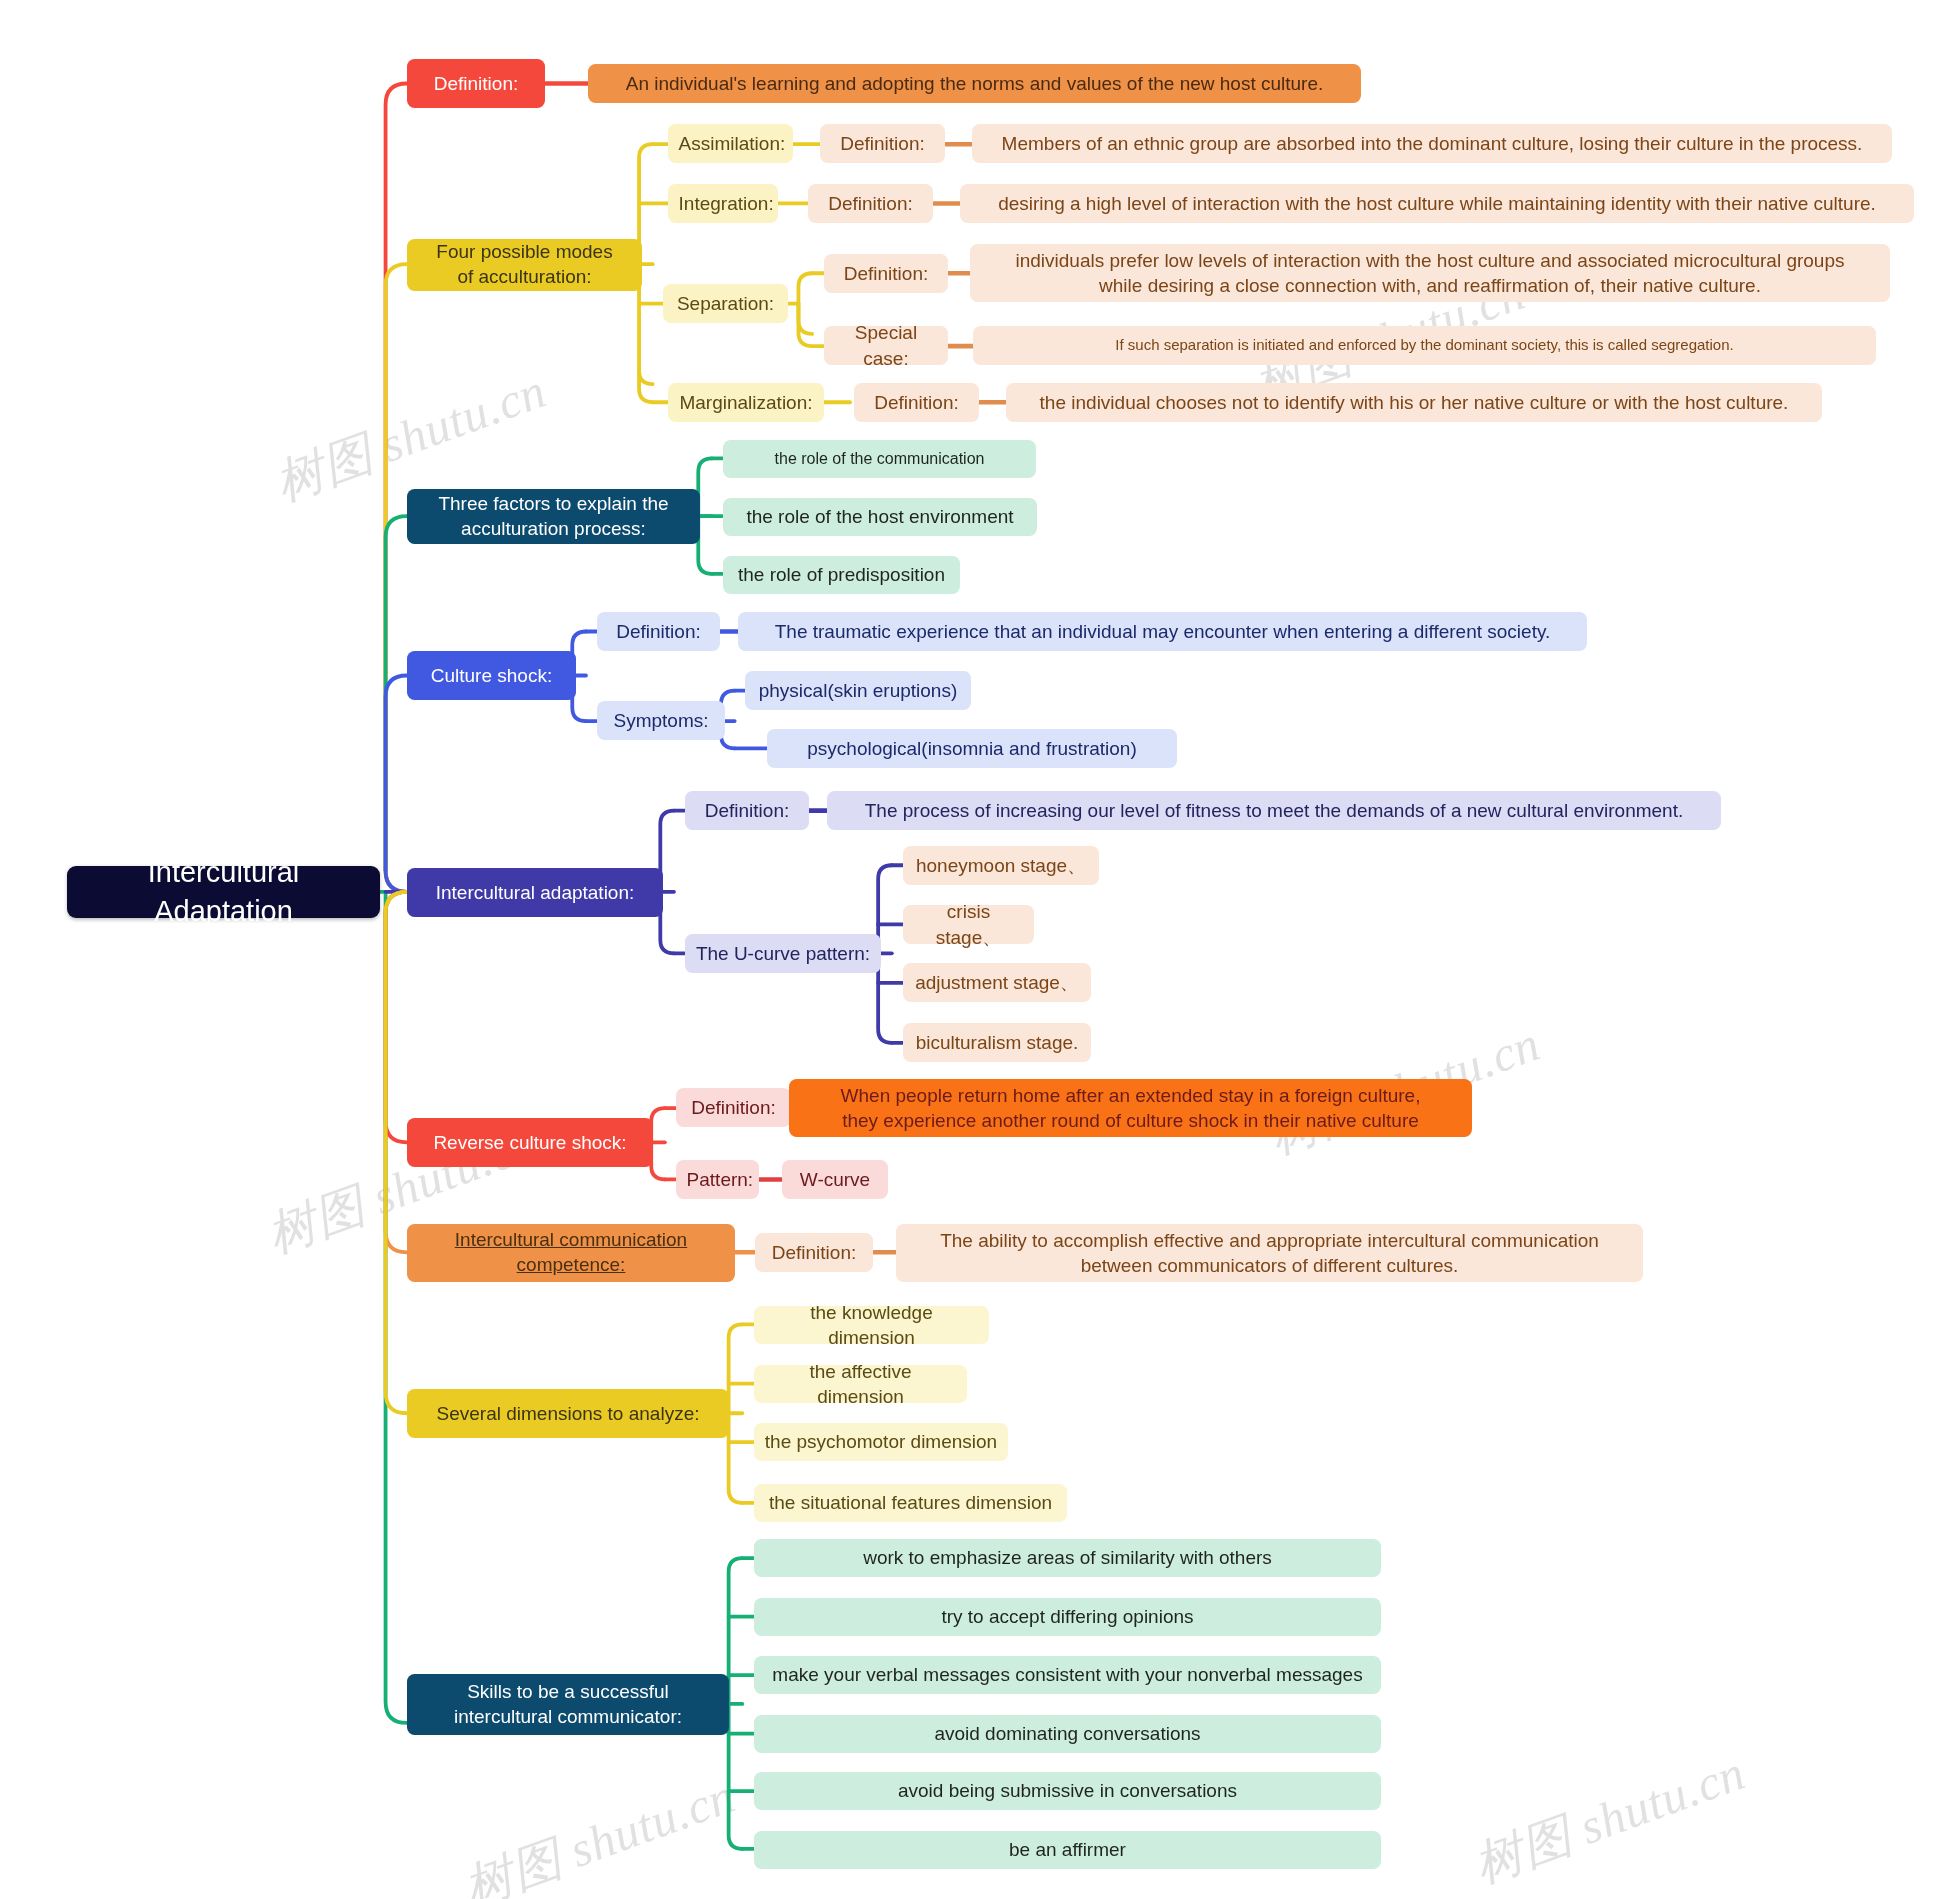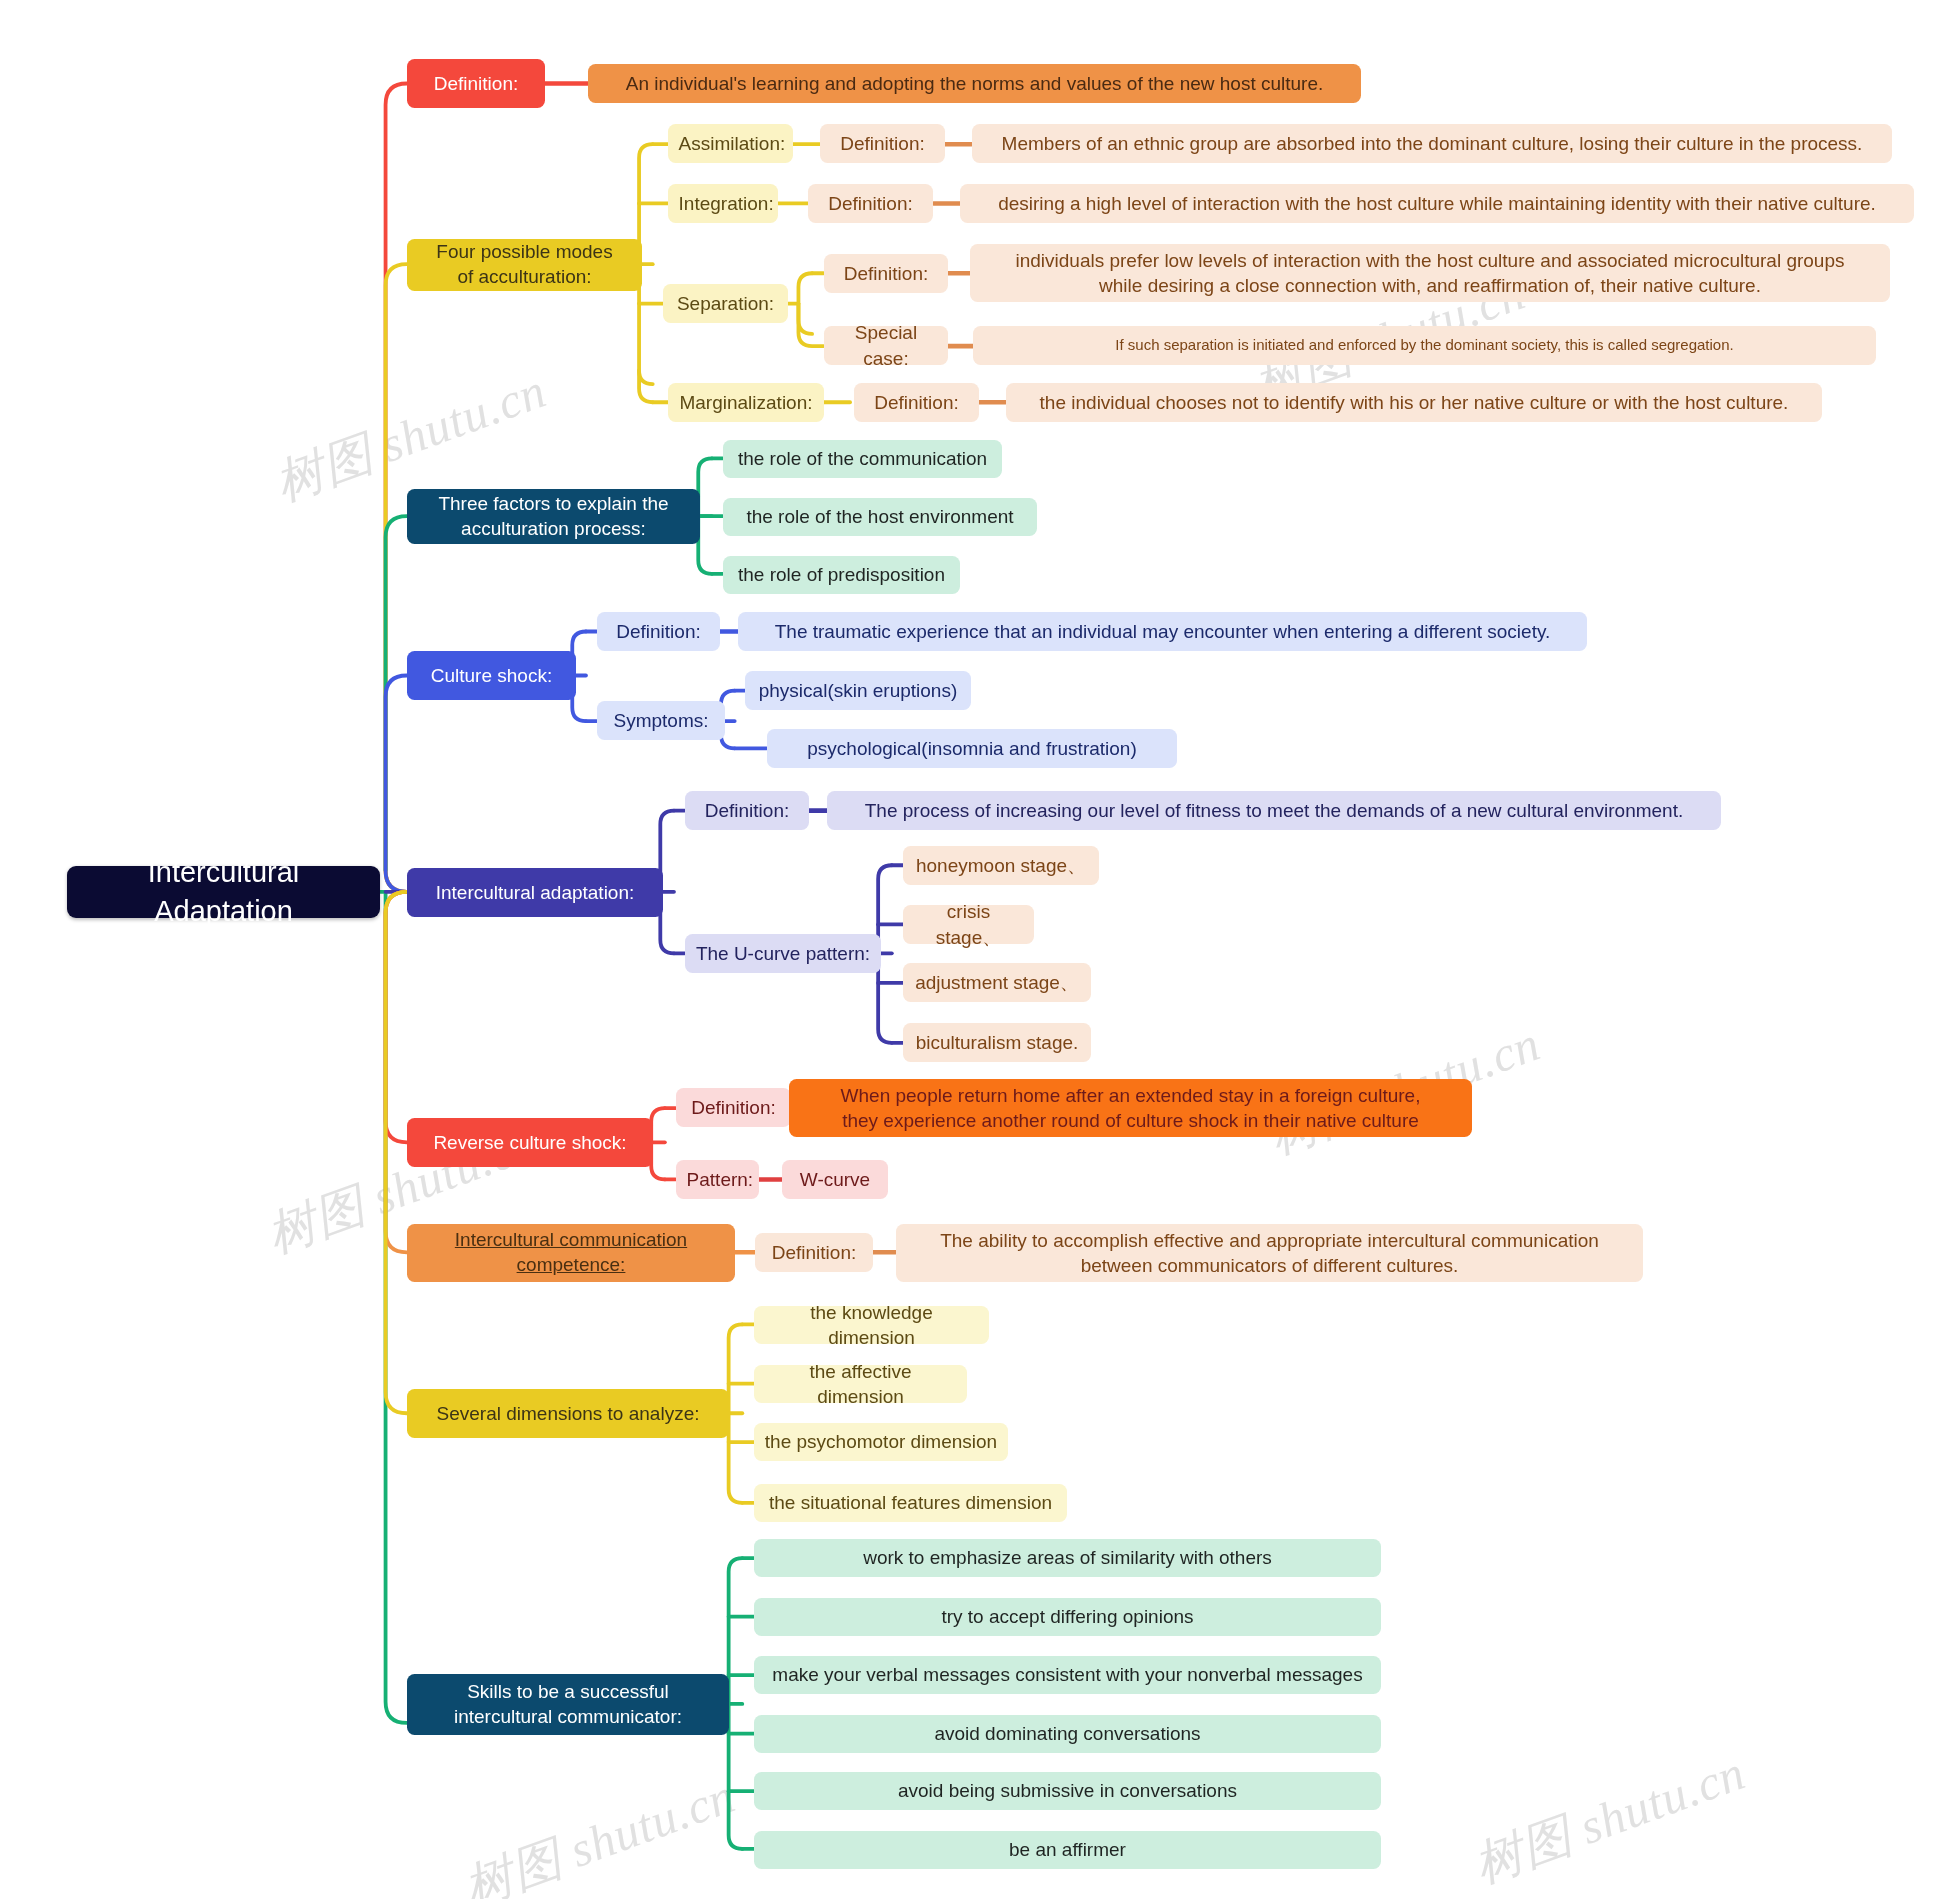--- a/index.html
+++ b/index.html
@@ -243,21 +243,21 @@
   <div class="node t-peach" style="left:1006px;top:383px;width:816px;height:39px;font-size:19px;">
     <span>the individual chooses not to identify with his or her native culture or with the host culture.</span>
   </div>
 
   <div class="node h-green" style="left:407px;top:489px;width:293px;height:55px;font-size:19px;">
     <span style="line-height:1.3;">
       <span style="display: block;">Three factors to explain the</span>
       <span style="display: block;">acculturation process:</span>
     </span>
   </div>
-  <div class="node t-mint" style="left:723px;top:440px;width:279px;height:38px;font-size:19px;">
+  <div class="node t-mint" style="left:723px;top:440px;width:313px;height:38px;font-size:16px;">
     <span>the role of the communication</span>
   </div>
   <div class="node t-mint" style="left:723px;top:498px;width:314px;height:38px;font-size:19px;">
     <span>the role of the host environment</span>
   </div>
   <div class="node t-mint" style="left:723px;top:556px;width:237px;height:38px;font-size:19px;">
     <span>the role of predisposition</span>
   </div>
 
   <div class="node h-blue" style="left:407px;top:651px;width:169px;height:49px;font-size:19px;">

